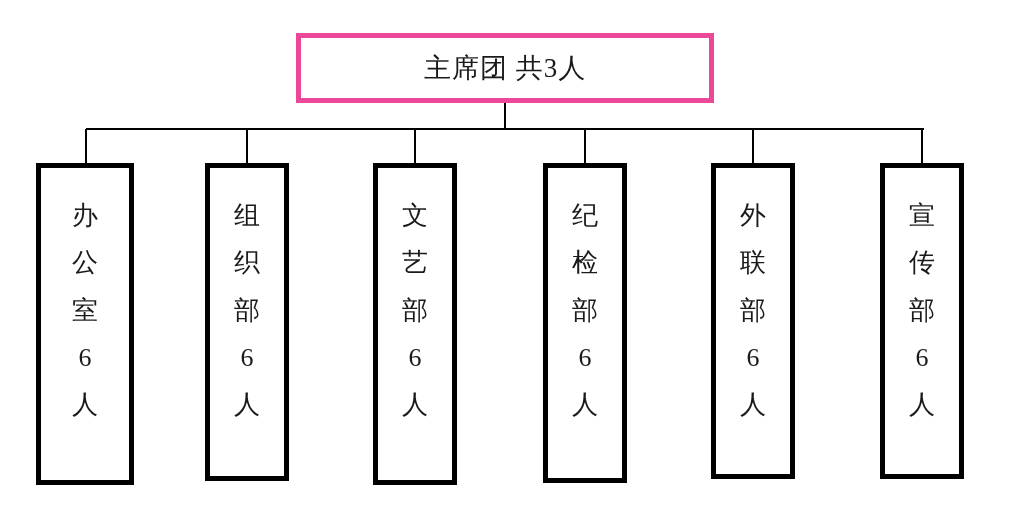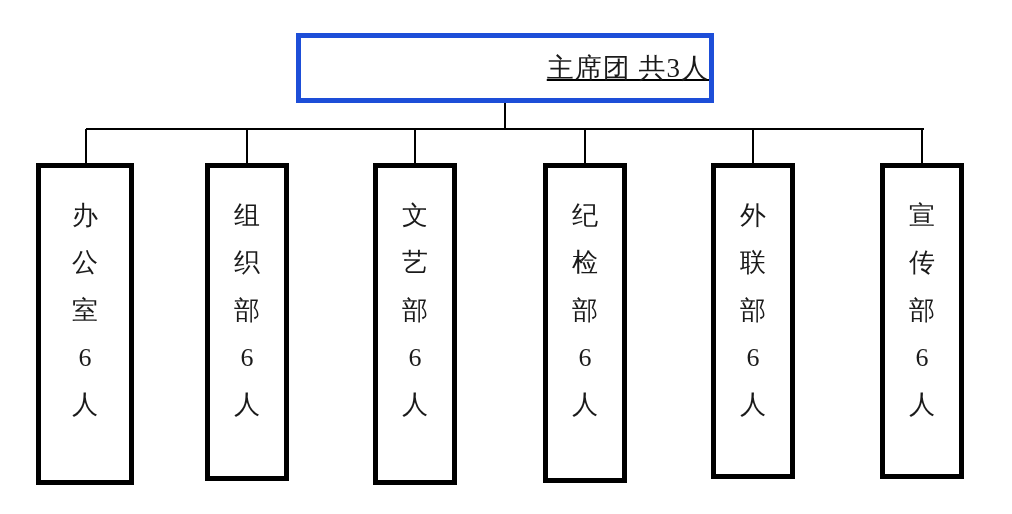--- a/index.html
+++ b/index.html
@@ -23,26 +23,25 @@
   }
 
   
   .root-box {
     position: absolute;
     left: 296px;
     top: 33px;
     width: 418px;
     height: 70px;
     box-sizing: border-box;
-    border: 5px solid #1d4ed8;
+    border: 5px solid #ec4899;
     background: #ffffff;
     display: flex;
     align-items: center;
-    justify-content: flex-end;
-    text-decoration: underline;
+    justify-content: center;
   }
   .root-label {
     font-size: 27px;
     line-height: 1;
     color: #1a1a1a;
     letter-spacing: 1px;
     white-space: pre;
     font-family: "Liberation Serif", "DejaVu Serif", serif;
   }
 

